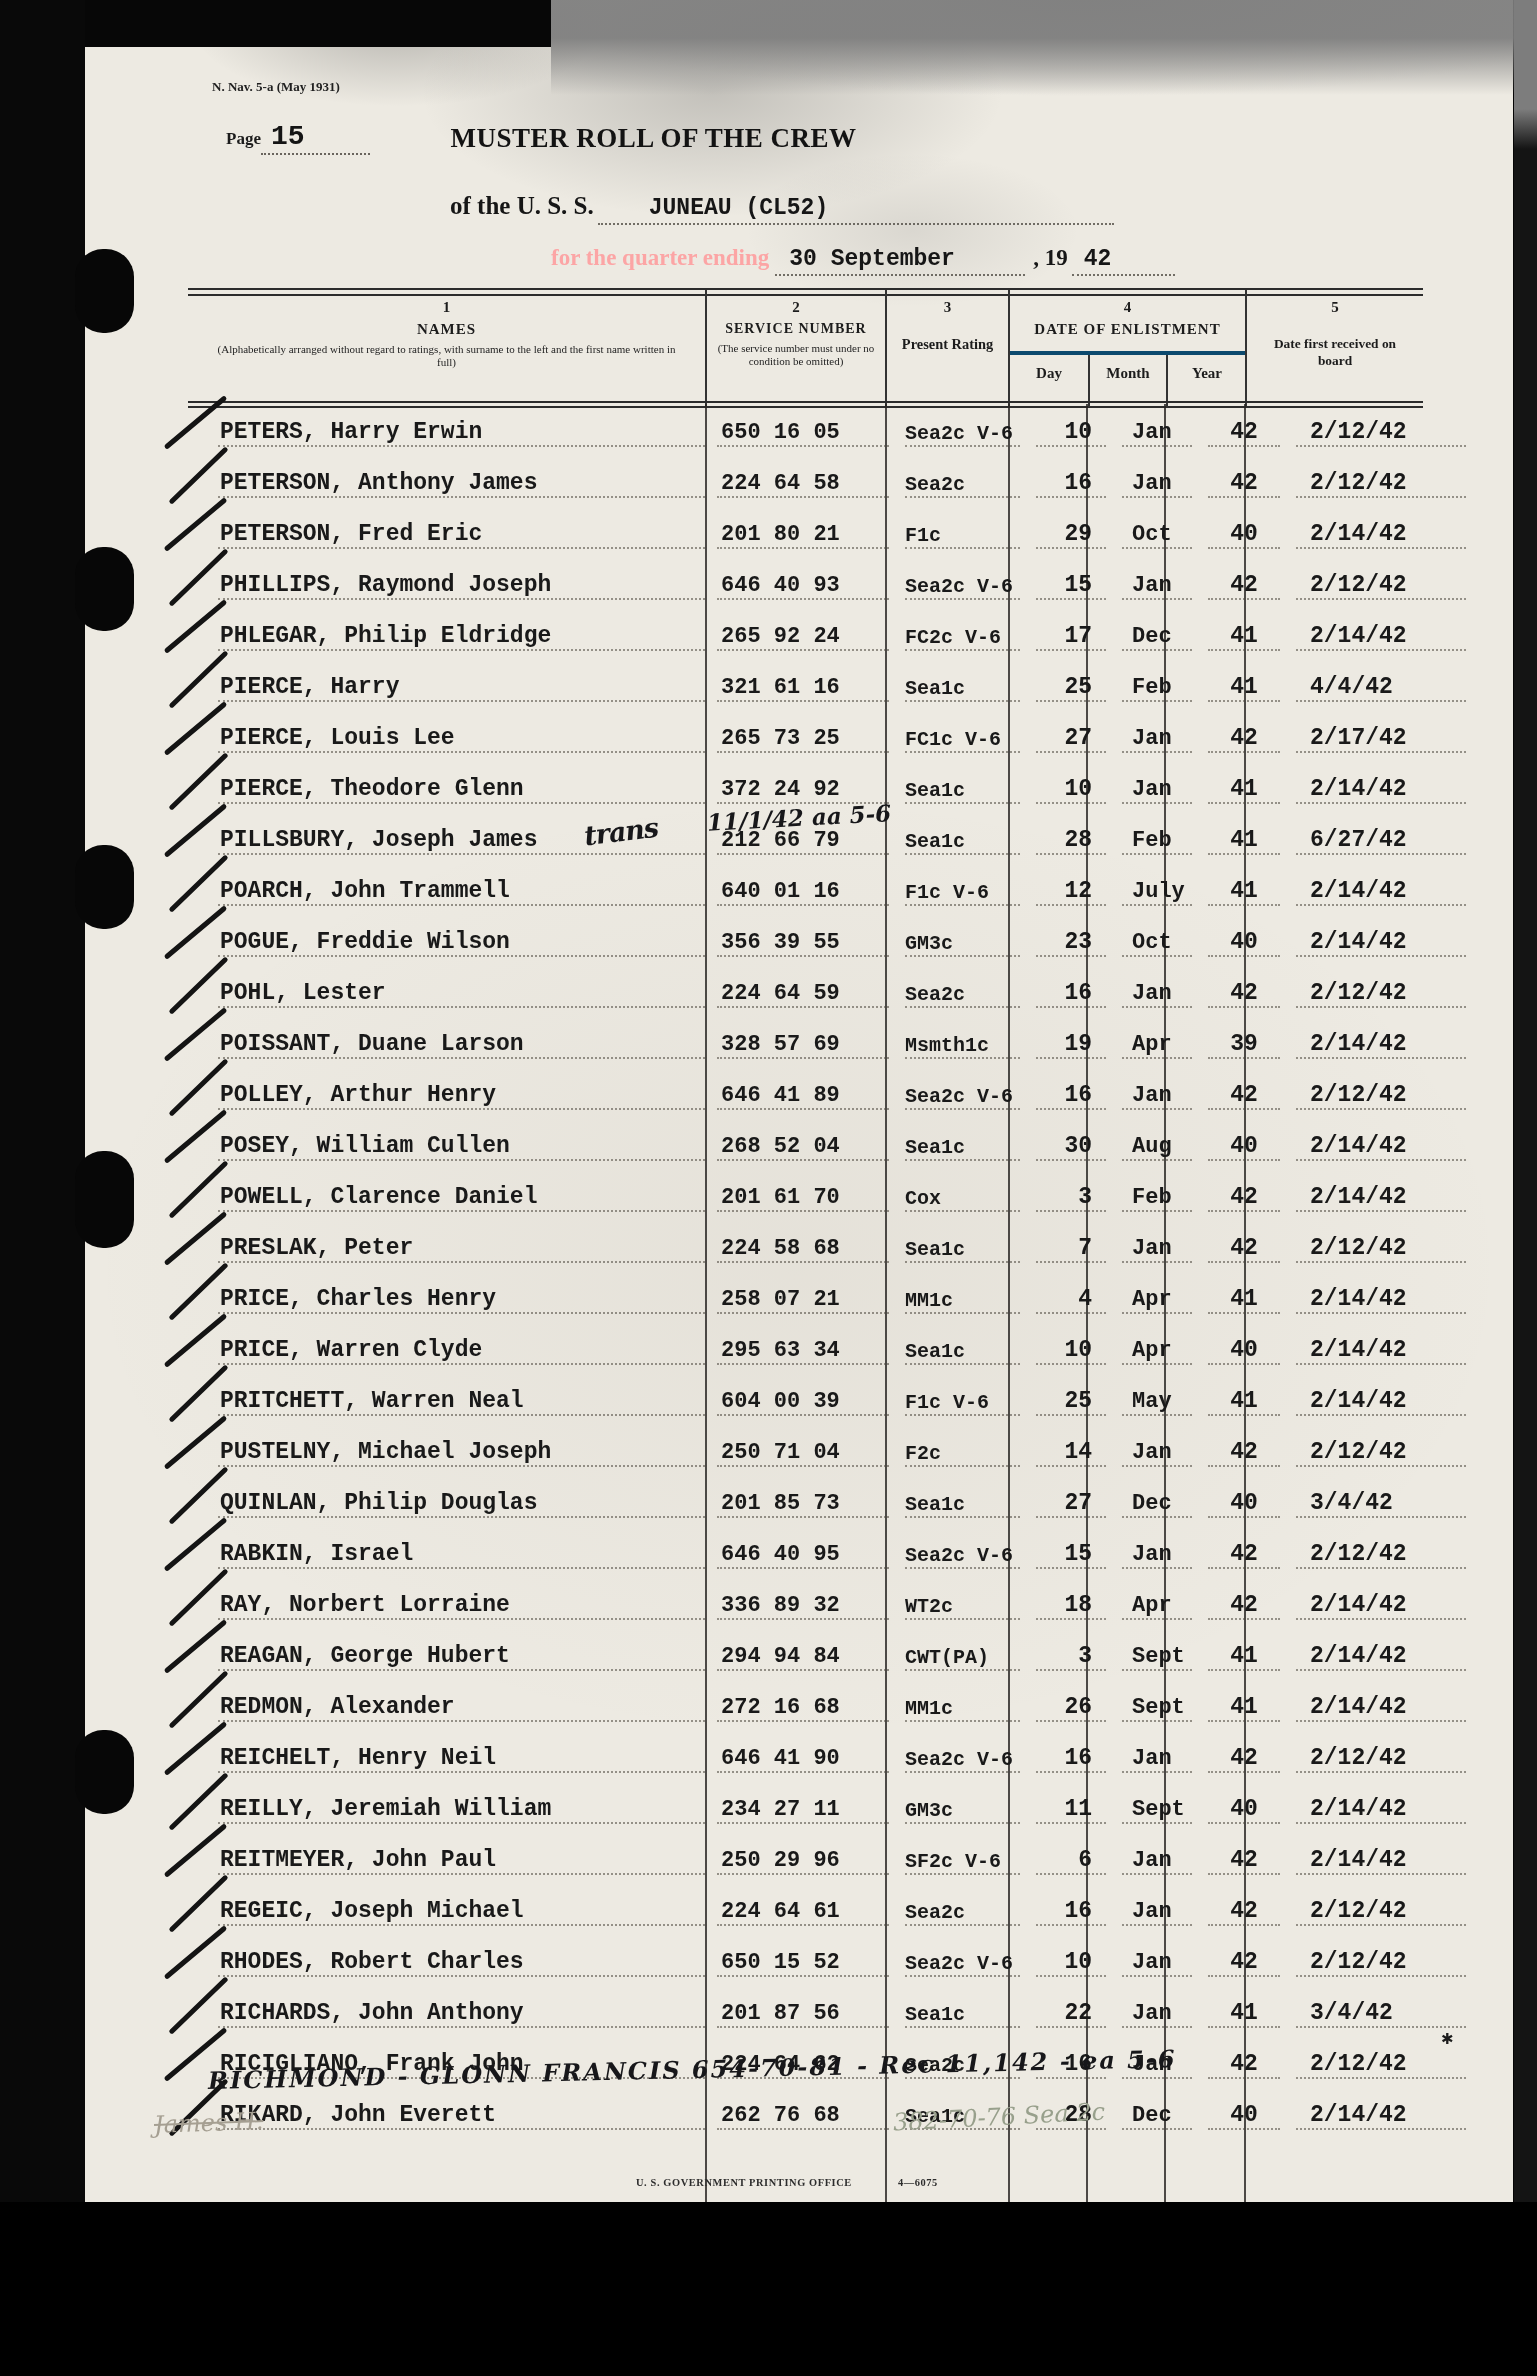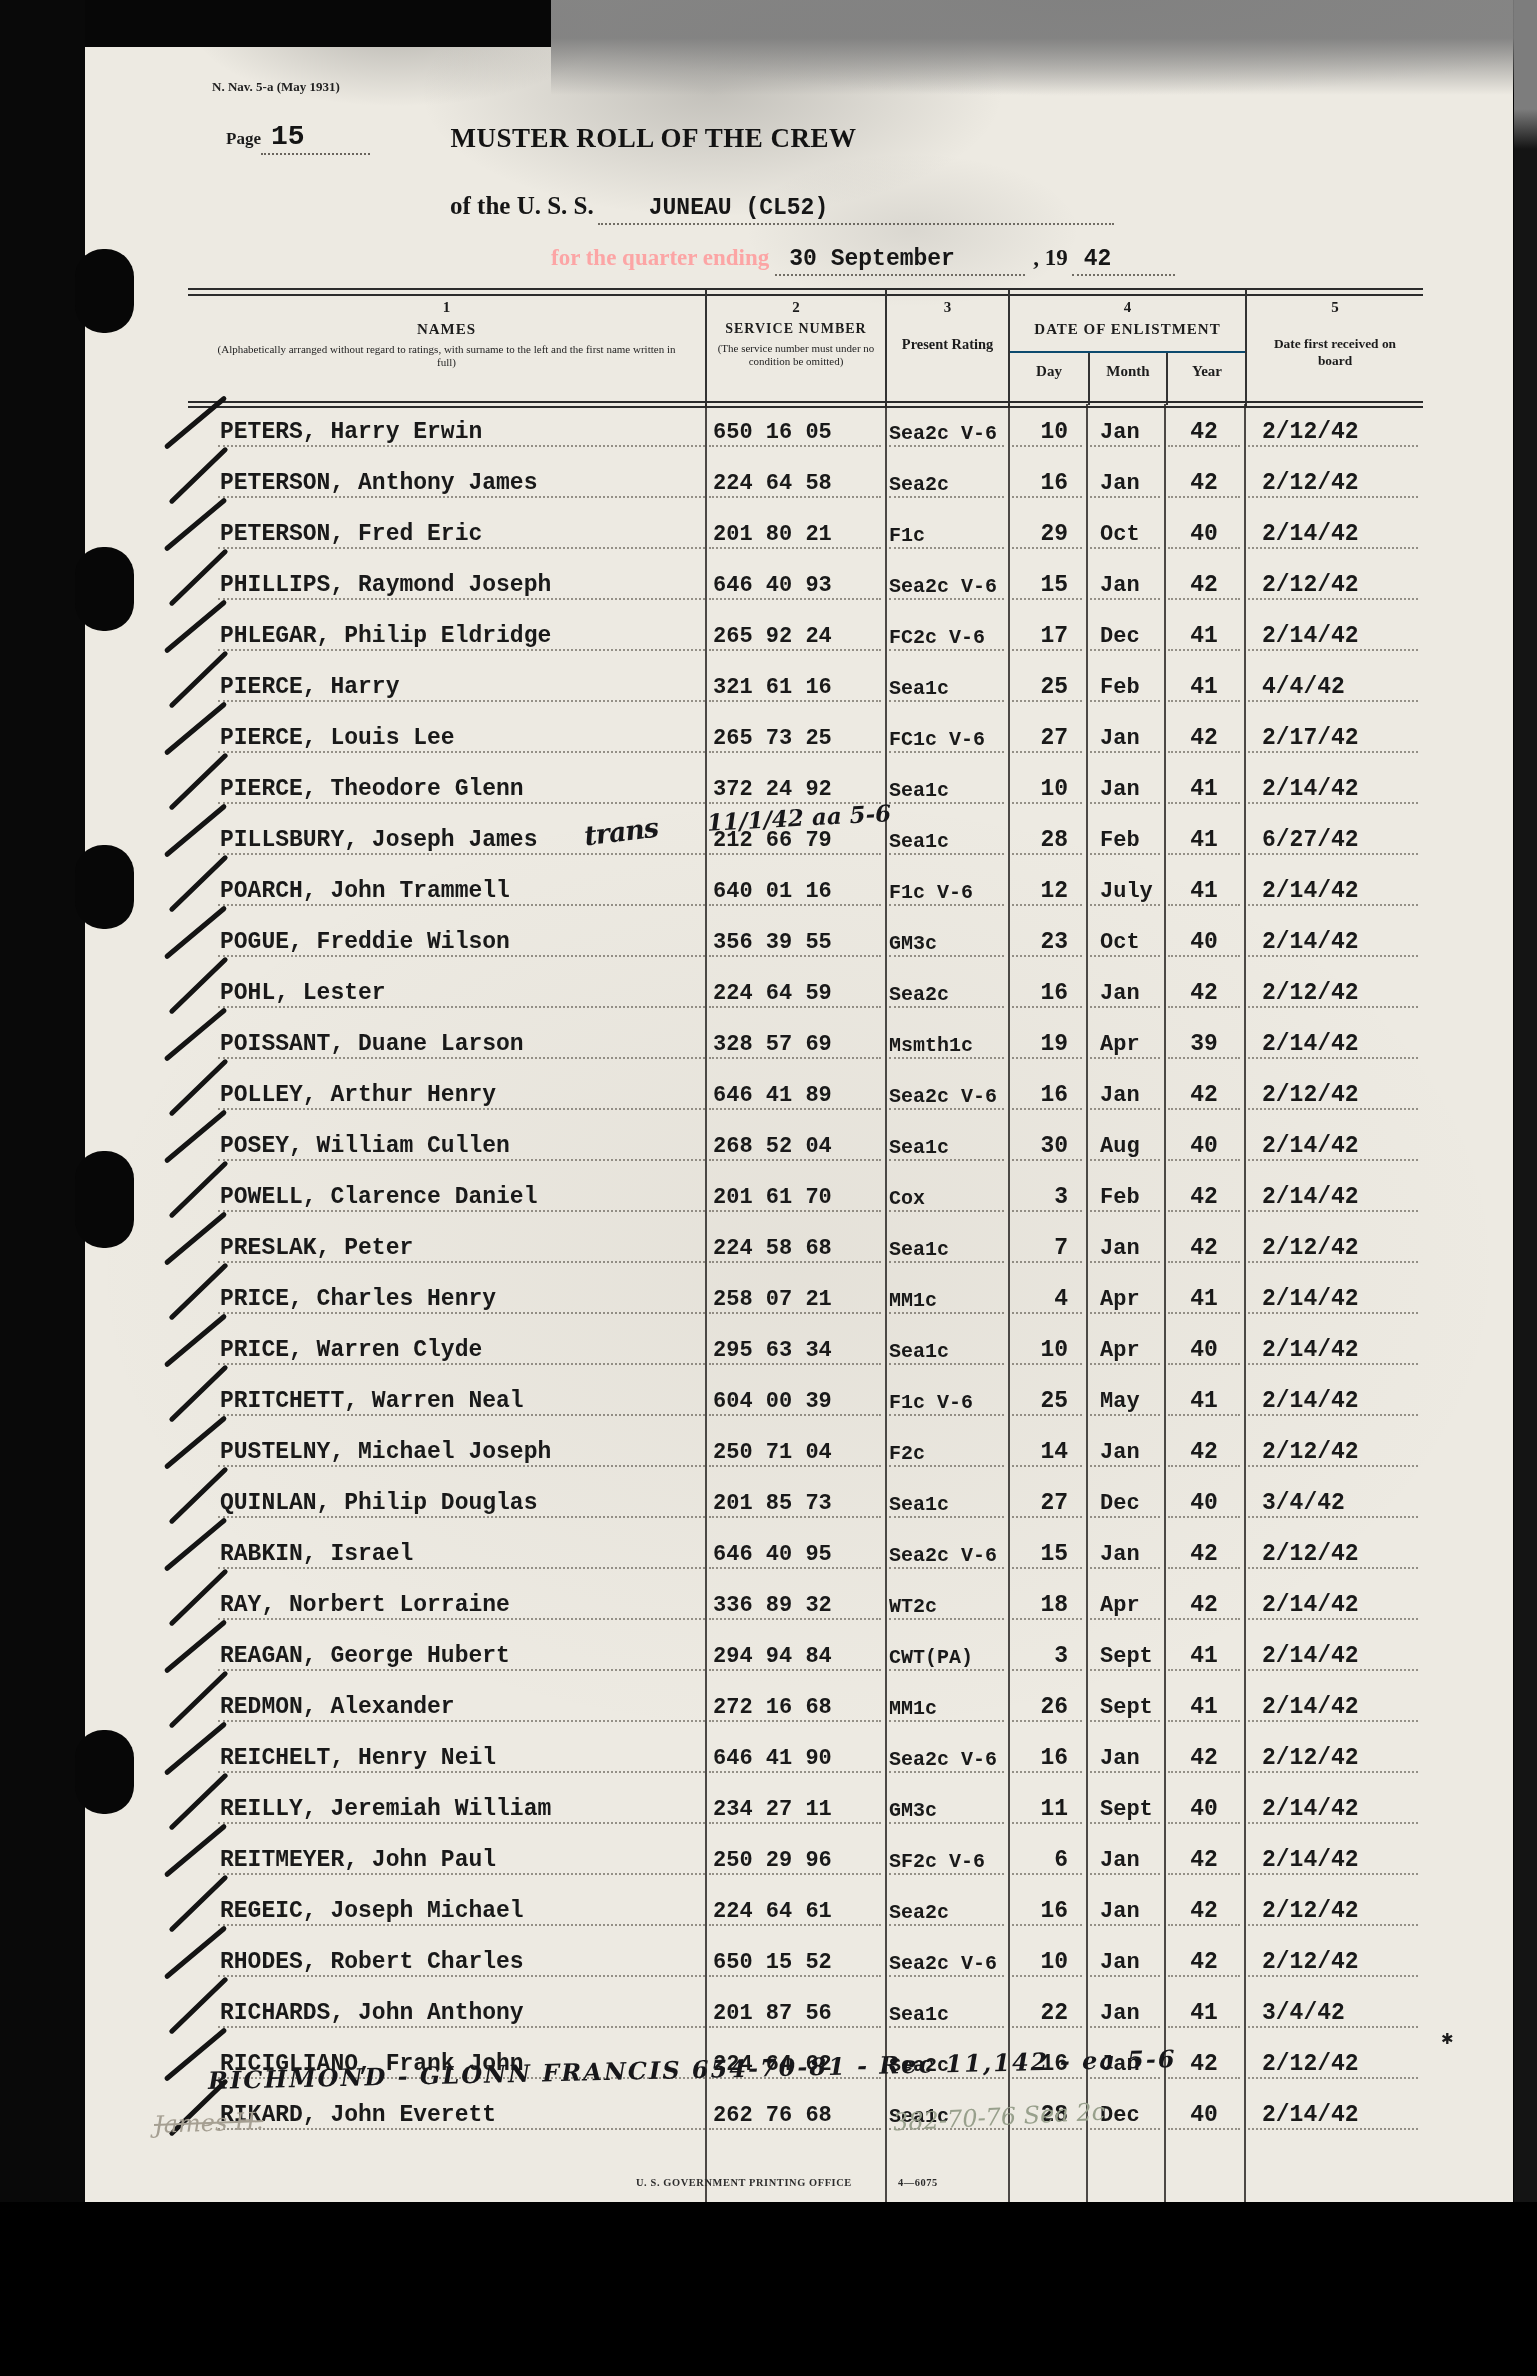--- a/index.html
+++ b/index.html
@@ -48,30 +48,30 @@
   .thead::before{content:"";position:absolute;left:0;right:0;top:4px;height:2px;background:#2c2c2c;}
   .thead::after{content:"";position:absolute;left:0;right:0;bottom:3px;height:2px;background:#2c2c2c;}
   .hcell{position:relative;text-align:center;color:#1c1c1c;border-left:2px solid #333;}
   .hcell:first-child{border-left:none;}
   .col-num{font-size:15px;font-weight:700;margin-top:9px;}
   .col-title{font-size:15px;font-weight:700;letter-spacing:1px;margin-top:5px;}
   .col-sub{font-size:11px;line-height:1.18;margin:5px auto 0;color:#242424;}
   .sub-names{width:465px;}
   .sub-service{width:166px;}
   .rating-title{font-size:14.4px;font-weight:700;margin-top:20px;}
-  .enlist-split{position:absolute;left:0;right:0;top:61px;border-top:2px solid #0c4a6e;height:52px;
+  .enlist-split{position:absolute;left:0;right:0;top:61px;border-top:4px solid #0c4a6e;height:52px;
     display:grid;grid-template-columns:78px 78px 80px;}
   .enlist-sub{font-size:15px;font-weight:700;padding-top:10px;border-left:2px solid #333;}
   .enlist-sub:first-child{border-left:none;}
   .received-title{width:158px;font-size:13.4px;font-weight:700;line-height:1.25;margin:20px auto 0;}
   
   .tbody{position:absolute;left:188px;top:404px;width:1235px;height:1843px;}
   .vline{position:absolute;top:0;height:1843px;width:2px;background:rgba(40,38,35,.82);}
   .row{position:relative;height:51px;display:grid;
-    grid-template-columns:517px 180px 123px 78px 78px 80px 178px;}
+    grid-template-columns:517px 180px 123px 78px 78px 80px 178px;gap:8px;}
   .cell{position:relative;display:flex;align-items:flex-end;padding-bottom:10px;
     font-family:"Liberation Mono",monospace;font-size:23px;font-weight:700;color:#191919;
     white-space:nowrap;overflow:visible;}
   .cell::after{content:"";position:absolute;left:4px;right:4px;bottom:8px;
     border-bottom:2px dotted rgba(75,70,60,.55);}
   .cell.name{padding-left:32px;}
   .cell.name::after{left:30px;right:0;}
   .cell.service{padding-left:8px;font-size:22px;}
   .cell.rating{padding-left:4px;font-size:20px;}
   .cell.day{justify-content:flex-end;padding-right:18px;text-align:center;}

